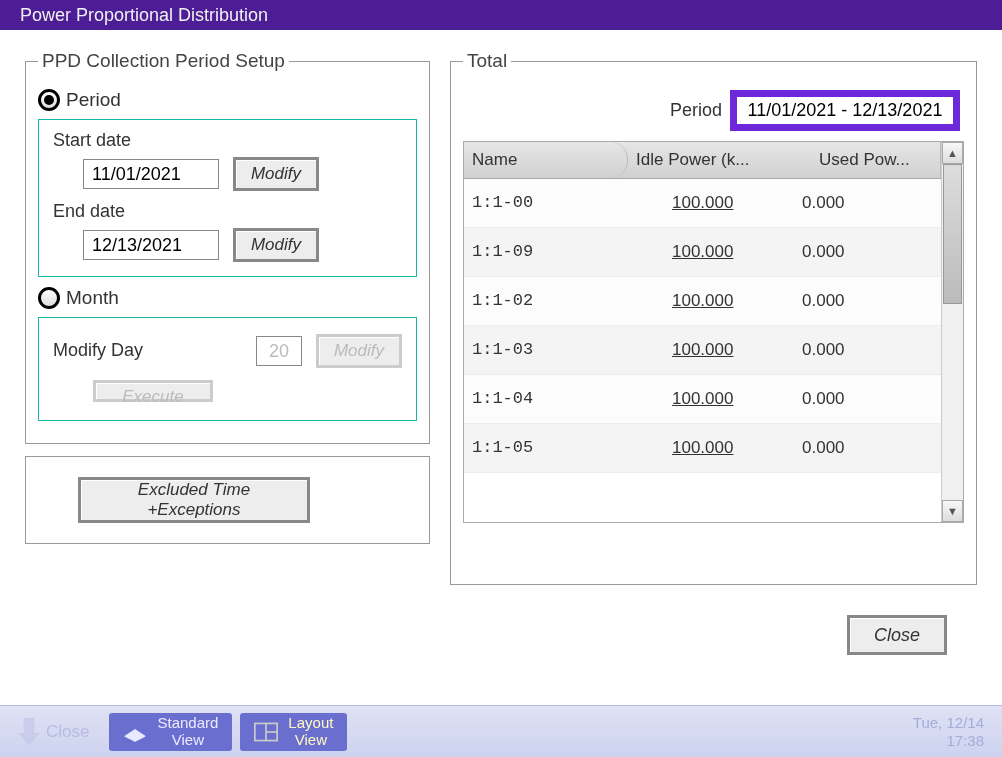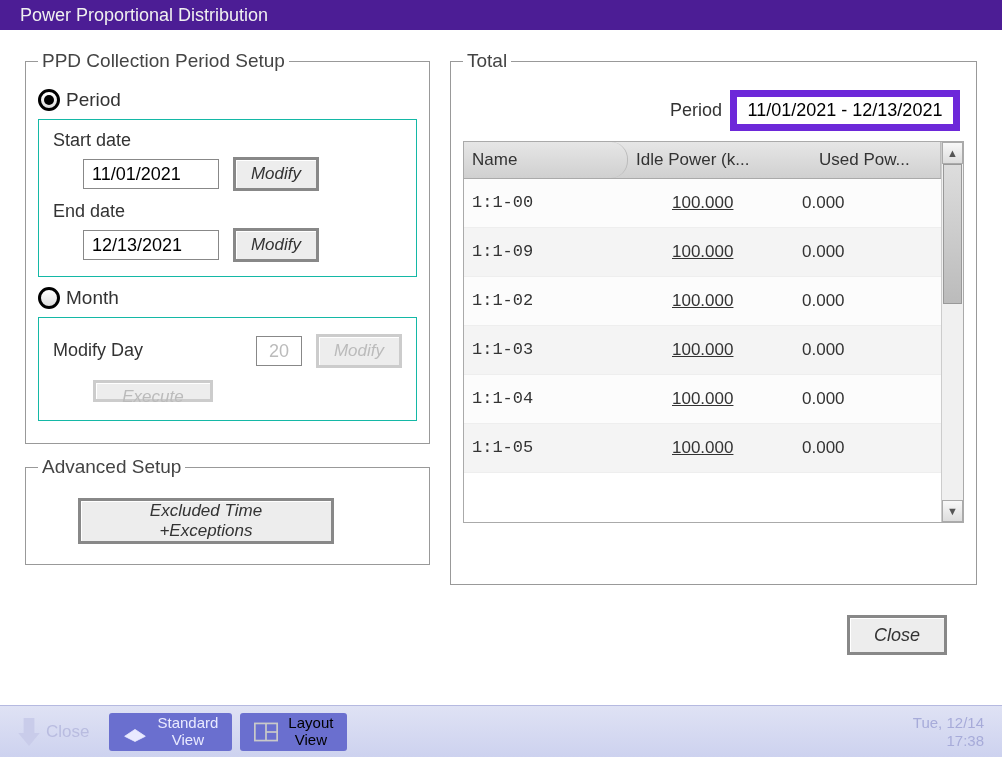--- a/index.html
+++ b/index.html
@@ -25,21 +25,21 @@
   .sub-frame { border: 1px solid #14b8a6; padding: 10px 14px 14px 14px; margin-bottom: 10px; }
 
   .field-row { display: flex; align-items: center; gap: 14px; margin-top: 6px; }
   .field-label { font-size: 18px; color: #333; margin-bottom: 2px; }
   .field-input { border: 1px solid #888; background: #fff; font-size: 18px; padding: 4px 8px; width: 136px; height: 30px; margin-left: 30px; }
   .field-input.small { width: 46px; text-align: center; color: #bbb; }
 
   .btn { border: 3px solid #888; background: #ededed; font-size: 17px; color: #333; padding: 4px 12px; min-width: 86px; height: 34px; cursor: pointer; box-shadow: inset 1px 1px 0 #fff; font-style: italic; }
   .btn.disabled { color: #bbb; border-color: #ccc; cursor: default; }
   .btn.exec { min-width: 120px; height: 22px; margin: 12px 0 4px 40px; }
-  .btn.wide { width: 256px; height: 46px; line-height: 1.15; white-space: pre-line; text-align: center; display:flex; align-items:center; justify-content:center; }
+  .btn.wide { width: 232px; height: 46px; line-height: 1.15; white-space: pre-line; text-align: center; display:flex; align-items:center; justify-content:center; }
   .btn.close { min-width: 100px; height: 40px; font-size: 18px; }
 
   .advanced-body { padding: 8px 0 8px 40px; }
 
   .period-display-row { display: flex; justify-content: flex-end; align-items: center; gap: 8px; margin: 6px 4px 10px 0; }
   .period-display-label { font-size: 18px; color: #333; }
   .period-display-value { border: 7px solid #6d28d9; background: #fff; font-size: 18px; padding: 3px 10px; min-width: 230px; text-align: center; }
 
   .table-wrap { border: 1px solid #aaa; position: relative; height: 382px; display: flex; }
   .table { flex: 1; }
@@ -61,21 +61,21 @@
   .sb-btn { height: 22px; background: linear-gradient(#f8f8f8,#ddd); border: 1px solid #aaa; display:flex; align-items:center; justify-content:center; font-size:11px; color:#555; }
   .sb-track { flex:1; background:#f0f0f0; position:relative; }
   .sb-thumb { position:absolute; top:0; left:1px; right:1px; height:140px; background: linear-gradient(#ddd,#bbb); border:1px solid #999; }
 
   .close-row { display:flex; justify-content:flex-end; padding: 18px 30px 6px 0; }
 
   .bottom-bar { position:absolute; left:0; right:0; bottom:0; height:52px; background: linear-gradient(#dfe2f4,#cdd2ef); display:flex; align-items:center; padding: 0 18px 0 6px; border-top: 1px solid #b5b9e0; }
   .bb-closebtn { display:flex; align-items:center; gap:6px; color:#b9bce0; font-size:17px; padding: 4px 12px; }
   .bb-arrow { width:22px; height:28px; }
   .bb-arrow svg { width:100%; height:100%; }
-  .bb-btn { background:#6a6fcf; color:#000000; border-radius:3px; padding:4px 14px; margin-left:8px; display:flex; align-items:center; gap:10px; height:38px; font-size:15px; text-align:center; line-height:1.1; }
+  .bb-btn { background:#6a6fcf; color:#fef9c3; border-radius:3px; padding:4px 14px; margin-left:8px; display:flex; align-items:center; gap:10px; height:38px; font-size:15px; text-align:center; line-height:1.1; }
   .bb-btn .icon { width:24px; height:20px; }
   .bb-btn .icon svg { width:100%; height:100%; }
   .bb-btn.active { color:#e9eaff; }
   .bb-spacer { flex:1; }
   .bb-clock { color:#a7abd9; font-size:15px; text-align:right; line-height:1.2; }
 </style>
 </head>
 <body>
 
 <div class="title-bar">
@@ -121,21 +121,20 @@
             <div style="display:flex; gap:14px; align-items:center;">
               <input class="field-input small" disabled="" value="20" style="">
               <button class="btn disabled">Modify</button>
             </div>
           </div>
           <button class="btn disabled exec">Execute</button>
         </div>
       </fieldset>
 
       <fieldset class="group">
-        <legend>Advanced Setup</legend>
         <div class="advanced-body">
           <button class="btn wide">Excluded Time
 +Exceptions</button>
         </div>
       </fieldset>
 
     </div>
 
     <div class="right-col">
       <fieldset class="group" style="height:535px;">

